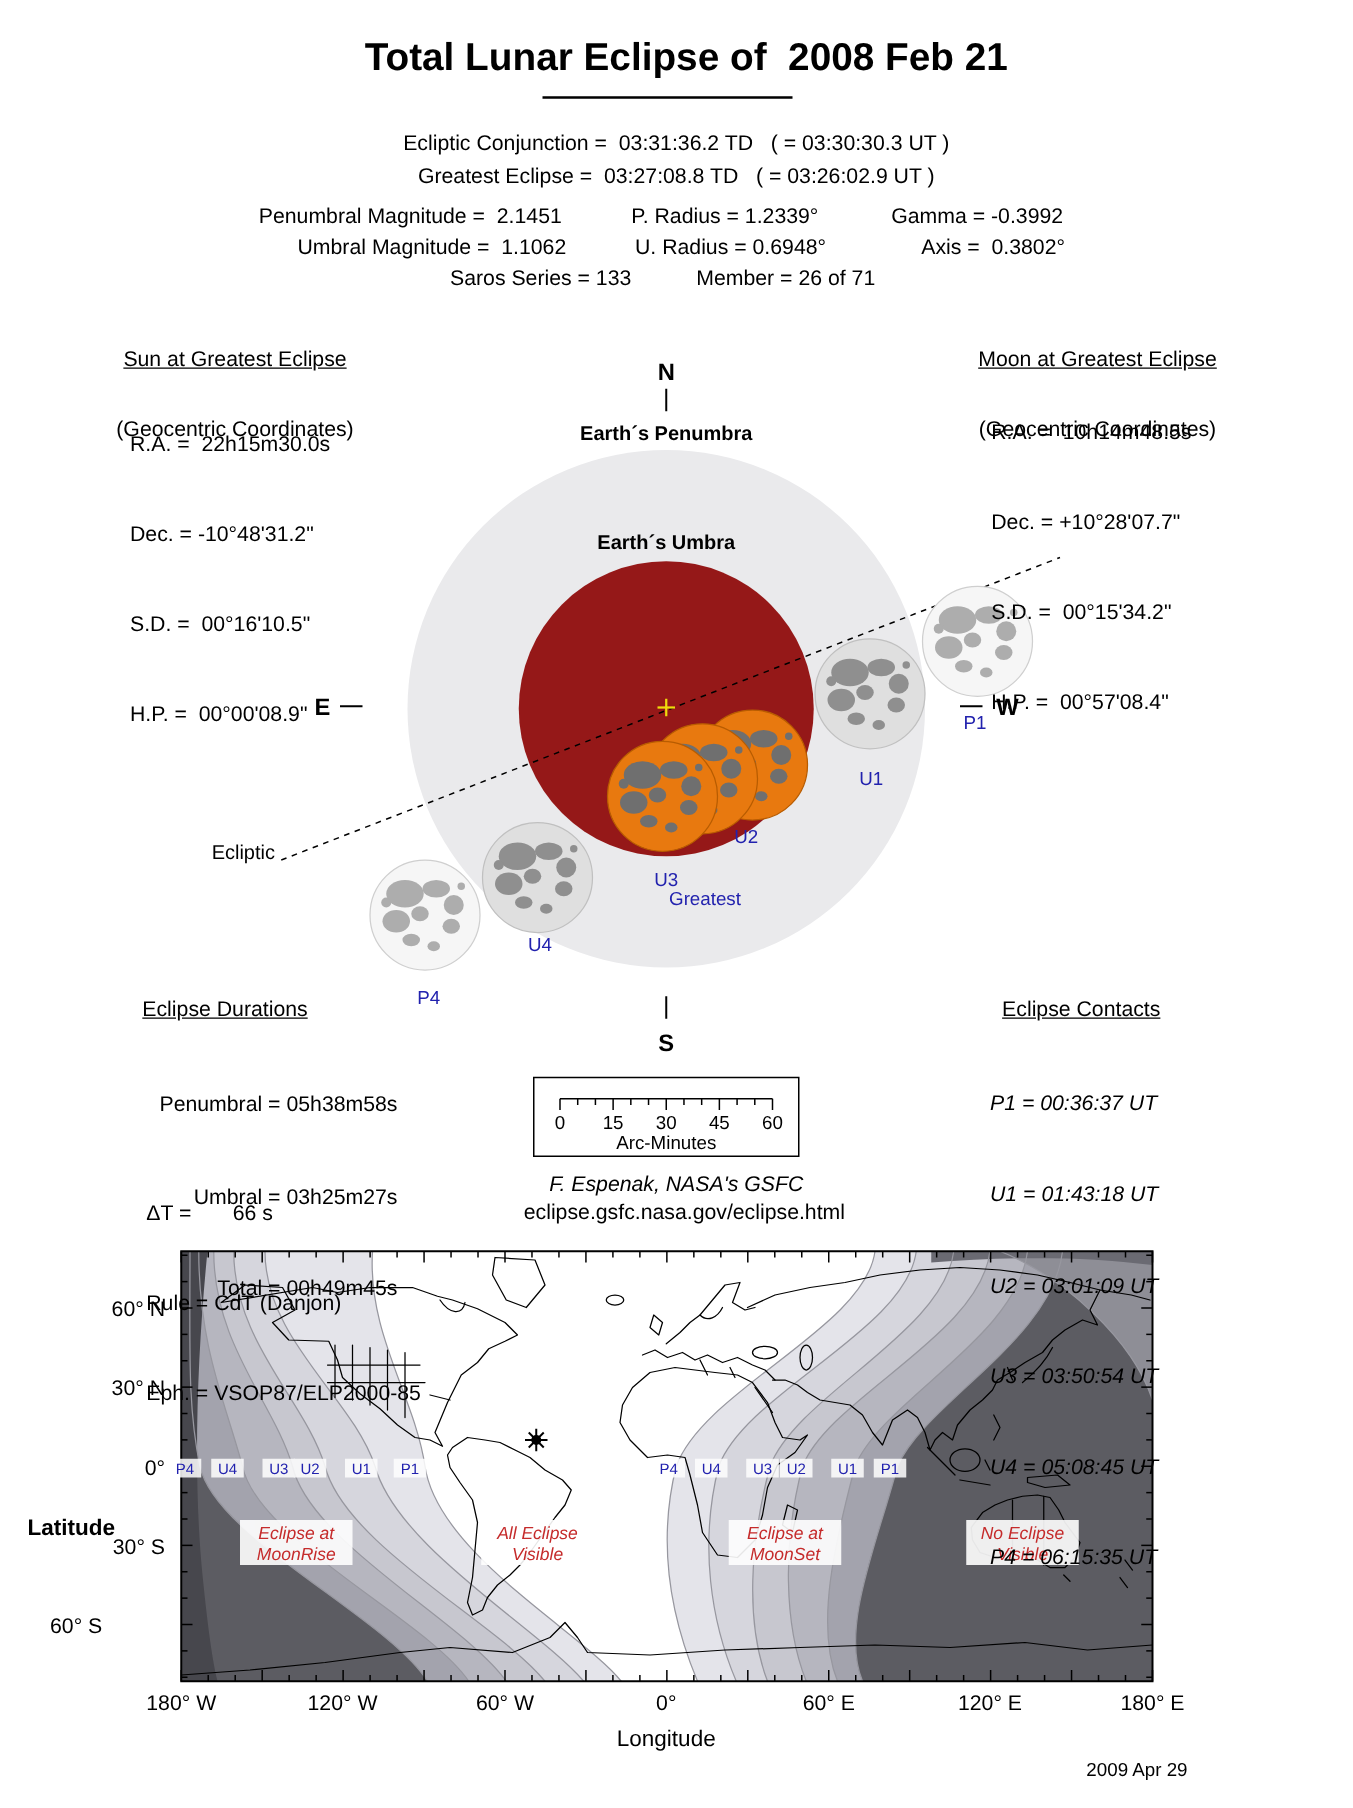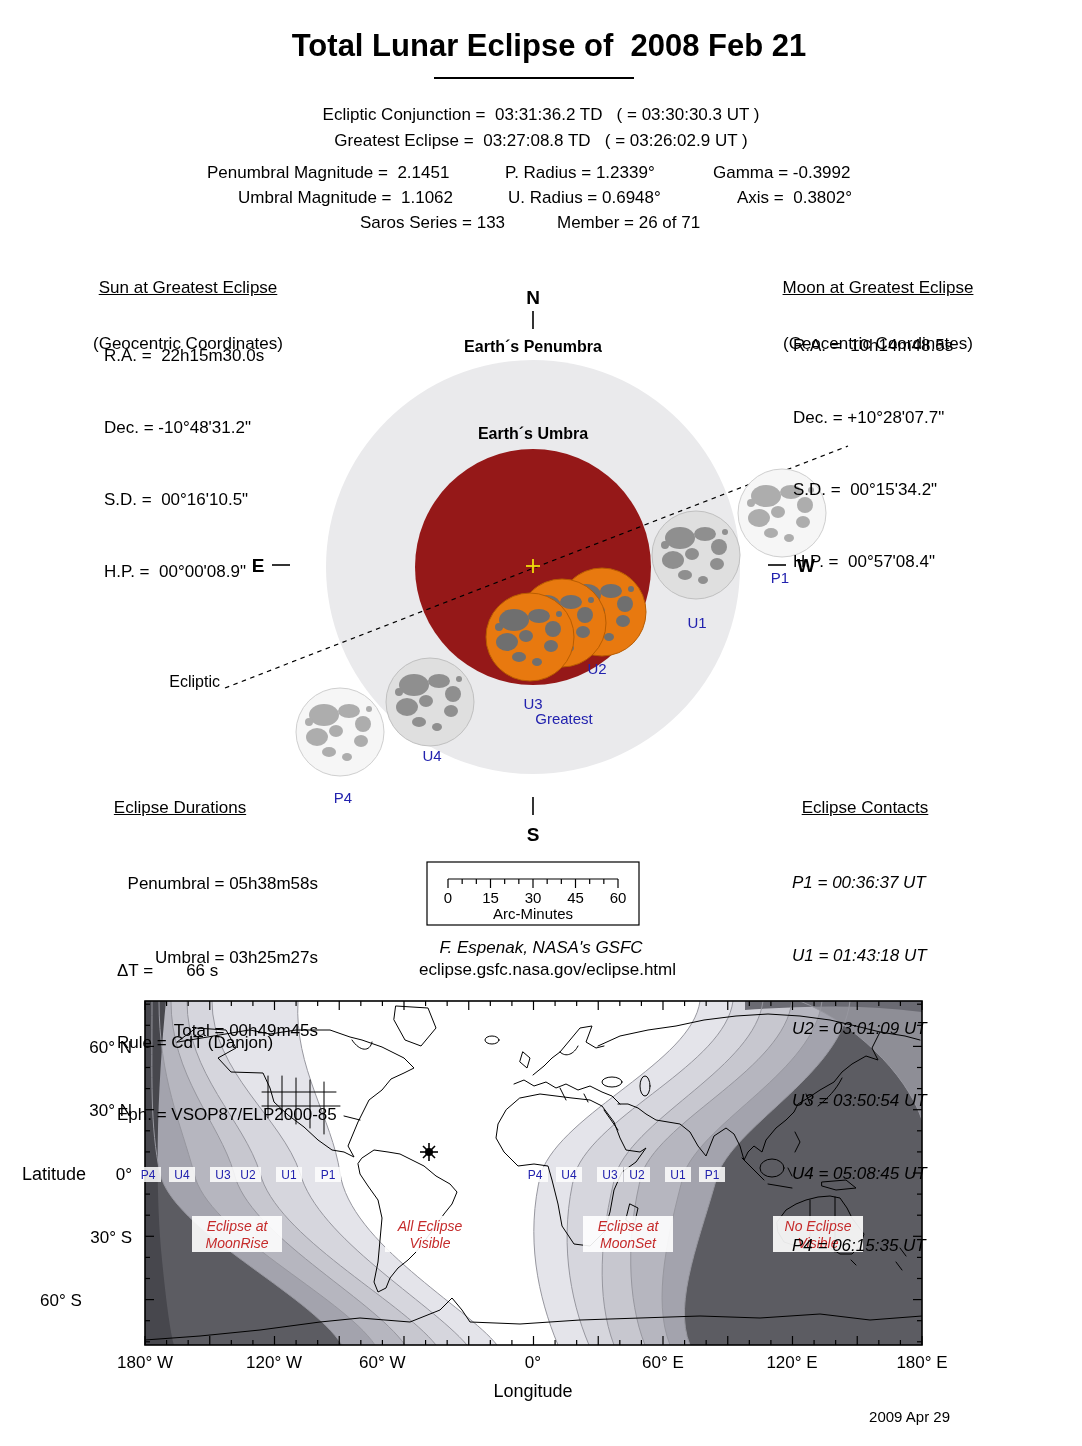--- a/index.html
+++ b/index.html
@@ -415,24 +415,24 @@
 </div>
 
 <div class="abs ctr t17 ital" style="top:938px;">F. Espenak, NASA's GSFC</div>
 <div class="abs ctr t17" style="top:960px;padding-left:13px;">eclipse.gsfc.nasa.gov/eclipse.html</div>
 
 <div class="abs t17" style="left:40px;top:1038px;width:92px;text-align:right;">60° N</div>
 <div class="abs t17" style="left:40px;top:1101px;width:92px;text-align:right;">30° N</div>
 <div class="abs t17" style="left:40px;top:1165px;width:92px;text-align:right;">0°</div>
 <div class="abs t17" style="left:40px;top:1228px;width:92px;text-align:right;">30° S</div>
 <div class="abs t17" style="left:40px;top:1291px;width:92px;text-align:left;">60° S</div>
-<div class="abs t18" style="left:22px;top:1164px;">Latitude</div>
+<div class="abs t18" style="left:22px;top:1212px;font-weight:bold;">Latitude</div>
 
 <div class="abs t17" style="left:100px;top:1353px;width:90px;text-align:center;">180° W</div>
 <div class="abs t17" style="left:229px;top:1353px;width:90px;text-align:center;">120° W</div>
-<div class="abs t17" style="left:359px;top:1353px;width:90px;text-align:left;">60° W</div>
+<div class="abs t17" style="left:359px;top:1353px;width:90px;text-align:center;">60° W</div>
 <div class="abs t17" style="left:488px;top:1353px;width:90px;text-align:center;">0°</div>
 <div class="abs t17" style="left:618px;top:1353px;width:90px;text-align:center;">60° E</div>
 <div class="abs t17" style="left:747px;top:1353px;width:90px;text-align:center;">120° E</div>
 <div class="abs t17" style="left:877px;top:1353px;width:90px;text-align:center;">180° E</div>
 <div class="abs t18" style="left:433px;top:1381px;width:200px;text-align:center;">Longitude</div>
 
 <div class="abs" style="left:845px;top:1408px;width:105px;text-align:right;font-size:15px;">2009 Apr 29</div>
 
 </body></html>

